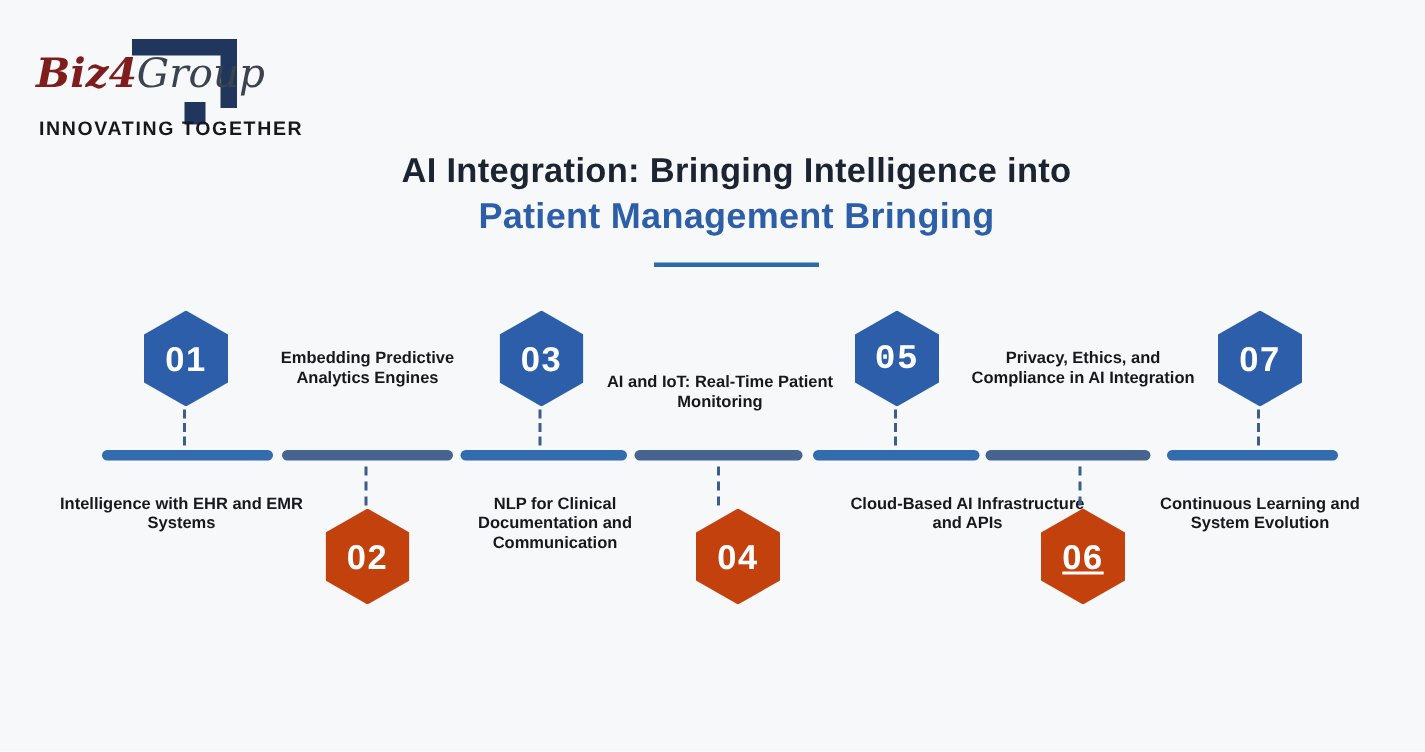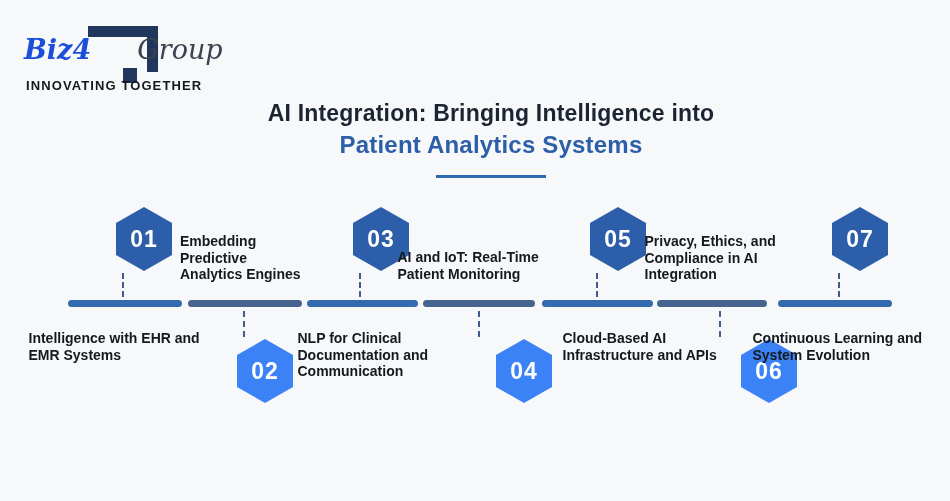--- a/index.html
+++ b/index.html
@@ -10,68 +10,68 @@
     overflow:hidden;
     font-family:"Liberation Sans",sans-serif;
   }
 
   
   .logo{position:absolute;left:24px;top:12px;width:160px;height:80px;}
   .logo-mark{position:absolute;left:64px;top:14px;}
   .logo-text{position:absolute;left:0;top:24px;white-space:nowrap;
     font-family:"DejaVu Serif","Liberation Serif",serif;font-style:italic;
     font-size:27px;line-height:1;z-index:2;}
-  .logo-text .blue{color:#1d4ed8;font-weight:700;margin-top:33px;}
-  .logo-text .dark{color:#3a434f;font-weight:500;margin-left:46px;}
+  .logo-text .blue{color:#7f1d1d;font-weight:700;margin-top:33px;}
+  .logo-text .dark{color:#3a434f;font-weight:500;}
   .logo-tagline{position:absolute;left:2px;top:66px;font-size:13px;
     letter-spacing:1.1px;font-weight:700;color:#15181d;white-space:nowrap;z-index:2;}
 
   
   .title{position:absolute;left:0;right:0;top:100px;text-align:center;padding-left:32px;}
   .title-line1{font-size:23px;font-weight:700;color:#1b2430;letter-spacing:.2px;}
   .title-line2{font-size:24px;font-weight:800;color:#2d5fa9;margin-top:4px;letter-spacing:.2px;}
   .title-underline{width:110px;height:3px;background:#2d6bb0;margin:16px auto 0;}
 
   
   .seg{position:absolute;top:300px;height:7px;border-radius:3.5px;}
   .seg.bright{background:#326bae;}
   .seg.muted{background:#47638f;}
 
   .hex{position:absolute;width:56px;height:64px;
     clip-path:polygon(50% 0,100% 25%,100% 75%,50% 100%,0 75%,0 25%);
     display:flex;align-items:center;justify-content:center;
-    color:#ffffff;font-size:23px;font-weight:600;letter-spacing:1px;margin-left:20px;}
+    color:#ffffff;font-size:23px;font-weight:600;letter-spacing:1px;}
   .hex.dark{background:#2d5ea9;}
-  .hex.light{background:#3b82f6;}
+  .hex.light{background:#c2410c;}
 
   .connector{position:absolute;width:0;border-left:2px dashed #3e5c8c;}
 
-  .label{position:absolute;transform:translateX(-50%);text-align:left;
-    font-size:14px;font-weight:700;color:#15181c;line-height:1.18;}
+  .label{position:absolute;transform:translateX(-50%);text-align:center;
+    font-size:11px;font-weight:700;color:#15181c;line-height:1.18;}
 </style>
 </head>
 <body>
 
 <div class="canvas">
 
   <div class="logo">
     <svg class="logo-mark" width="70" height="58" viewBox="0 0 70 58">
       <rect x="0" y="0" width="70" height="11" fill="#20365c"></rect>
       <rect x="59" y="0" width="11" height="46" fill="#20365c"></rect>
       <rect x="35" y="42" width="14" height="15" fill="#20365c"></rect>
     </svg>
     <div class="logo-text">
       <span class="blue">Biz</span><span class="blue">4</span><span class="dark">Group</span>
     </div>
     <div class="logo-tagline">INNOVATING TOGETHER</div>
   </div>
 
   <div class="title">
     <div class="title-line1">AI Integration: Bringing Intelligence into</div>
-    <div class="title-line2">Patient Analytics Systems</div>
+    <div class="title-line2">Patient Management Bringing</div>
     <div class="title-underline"></div>
   </div>
 
   <div class="seg bright" style="left:68px;width:114px;"></div>
   <div class="seg muted" style="left:188px;width:114px;"></div>
   <div class="seg bright" style="left:307px;width:111px;"></div>
   <div class="seg muted" style="left:423px;width:112px;"></div>
   <div class="seg bright" style="left:542px;width:111px;"></div>
   <div class="seg muted" style="left:657px;width:110px;"></div>
   <div class="seg bright" style="left:778px;width:114px;"></div>
@@ -94,37 +94,37 @@
 
   <div>
     <div class="hex dark" style="left:333px;top:207px;">
       <span>03</span>
     </div>
     <div class="connector" style="left:359px;top:273px;height:24px;"></div>
     <div class="label" style="left:370px;top:330px;width:145px;">NLP for Clinical Documentation and Communication</div>
   </div>
 
   <div>
-    <div class="hex light" style="left:476px;top:339px;">
+    <div class="hex light" style="left:464px;top:339px;">
       <span>04</span>
     </div>
     <div class="connector" style="left:478px;top:311px;height:26px;"></div>
     <div class="label" style="left:480px;top:249px;width:165px;">AI and IoT: Real-Time Patient Monitoring</div>
   </div>
 
   <div>
-    <div class="hex dark" style="left:570px;top:207px;">
+    <div class="hex dark" style="left:570px;top:207px;font-family:Liberation Mono, monospace;">
       <span>05</span>
     </div>
     <div class="connector" style="left:596px;top:273px;height:24px;"></div>
     <div class="label" style="left:601px;top:330px;width:165px;margin-left:44px;">Cloud-Based AI Infrastructure and APIs</div>
   </div>
 
   <div>
-    <div class="hex light" style="left:721px;top:339px;">
+    <div class="hex light" style="left:694px;top:339px;text-decoration:underline;">
       <span>06</span>
     </div>
     <div class="connector" style="left:719px;top:311px;height:26px;"></div>
     <div class="label" style="left:722px;top:233px;width:155px;">Privacy, Ethics, and Compliance in AI Integration</div>
   </div>
 
   <div>
     <div class="hex dark" style="left:812px;top:207px;">
       <span>07</span>
     </div>

